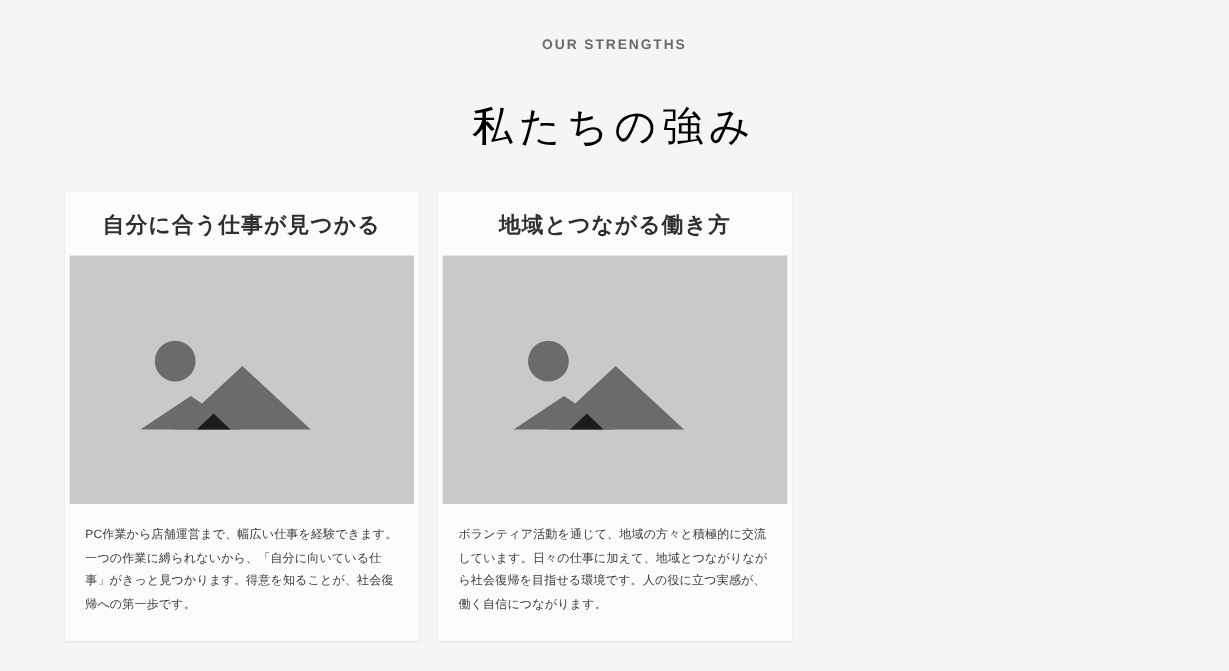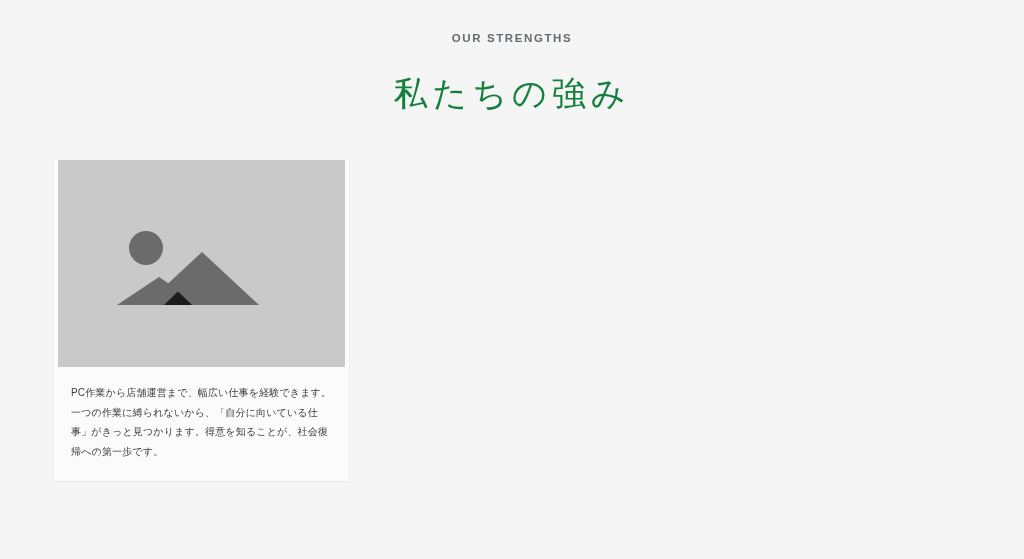--- a/index.html
+++ b/index.html
@@ -29,26 +29,26 @@
   }
   .eyebrow {
     font-size: 11.5px;
     font-weight: 700;
     letter-spacing: 1.6px;
     color: #666a6e;
     line-height: 1;
     margin: 0;
   }
   .section-title {
-    margin: 4px;
+    margin: 17px;
     padding-top: 23px;
     font-size: 34px;
     font-weight: 400;
     letter-spacing: 5px;
-    color: #15803d;
+    color: #000000;
     line-height: 1.25;
   }
 
   
   .cards {
     position: absolute;
     top: 160px;
     left: 54px;
     width: 916px;
     display: flex;
@@ -105,27 +105,40 @@
 <div class="page">
 
   <div class="section-head">
     <p class="eyebrow">OUR STRENGTHS</p>
     <h2 class="section-title">私たちの強み</h2>
   </div>
 
   <div class="cards">
 
     <div class="card">
+      <h3 class="card-title">自分に合う仕事が見つかる</h3>
       <div class="card-image">
         <svg viewBox="0 0 287 207" preserveAspectRatio="none" aria-hidden="true">
           <circle cx="88" cy="88" r="17" fill="#6b6b6b"></circle>
           <polygon points="144,92 201,145 87,145" fill="#6b6b6b"></polygon>
           <polygon points="101,117 143,145 59,145" fill="#6b6b6b"></polygon>
           <polygon points="120,131.5 134,145 106,145" fill="#1c1c1c"></polygon>
         </svg>
       </div>
       <p class="card-body">PC作業から店舗運営まで、幅広い仕事を経験できます。一つの作業に縛られないから、「自分に向いている仕事」がきっと見つかります。得意を知ることが、社会復帰への第一歩です。</p>
     </div>
 
+    <div class="card">
+      <h3 class="card-title">地域とつながる働き方</h3>
+      <div class="card-image">
+        <svg viewBox="0 0 287 207" preserveAspectRatio="none" aria-hidden="true">
+          <circle cx="88" cy="88" r="17" fill="#6b6b6b"></circle>
+          <polygon points="144,92 201,145 87,145" fill="#6b6b6b"></polygon>
+          <polygon points="101,117 143,145 59,145" fill="#6b6b6b"></polygon>
+          <polygon points="120,131.5 134,145 106,145" fill="#1c1c1c"></polygon>
+        </svg>
+      </div>
+      <p class="card-body">ボランティア活動を通じて、地域の方々と積極的に交流しています。日々の仕事に加えて、地域とつながりながら社会復帰を目指せる環境です。人の役に立つ実感が、働く自信につながります。</p>
+    </div>
 
 
   </div>
 </div>
 
 </body></html>

